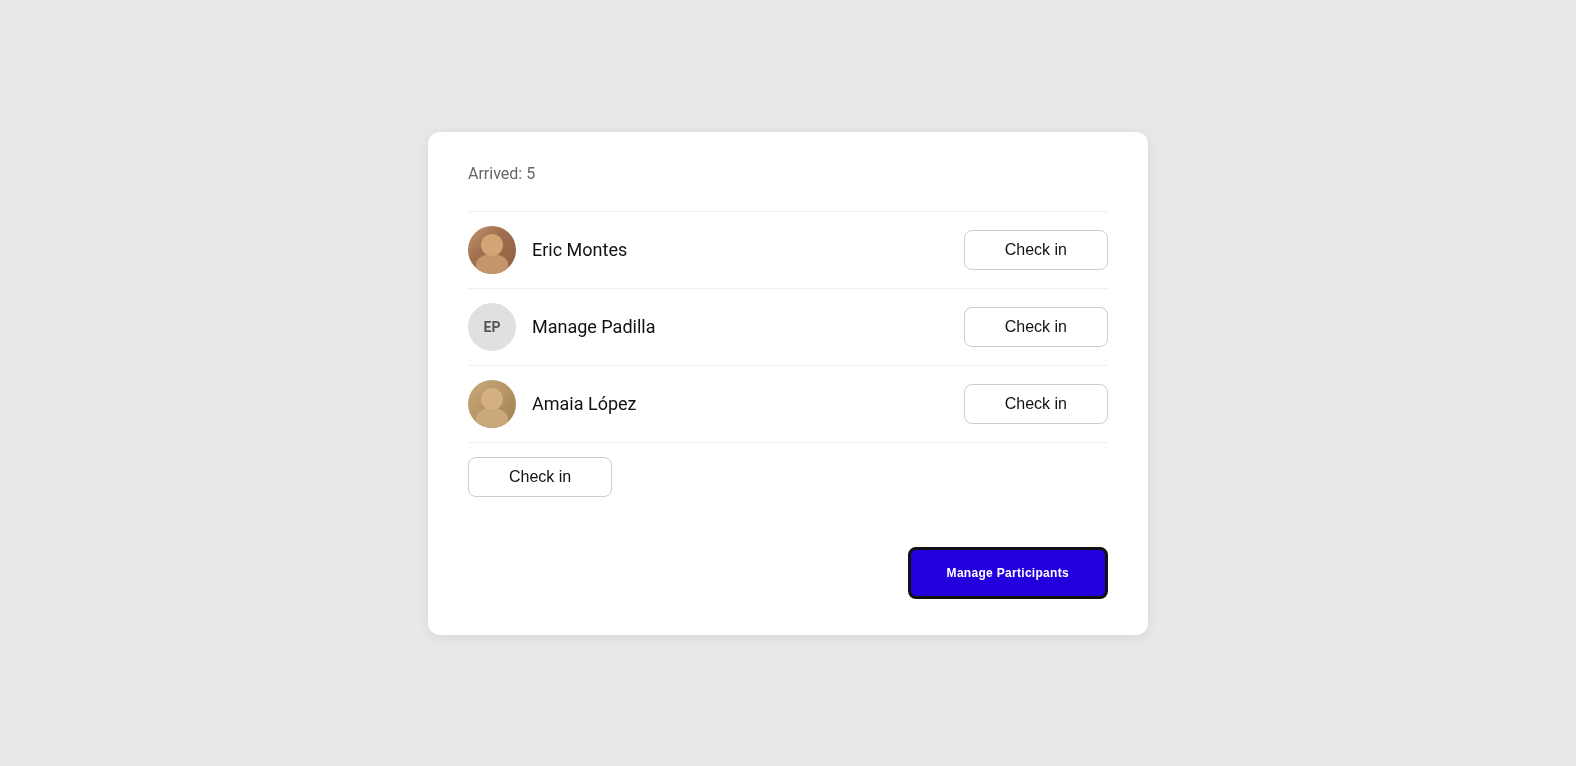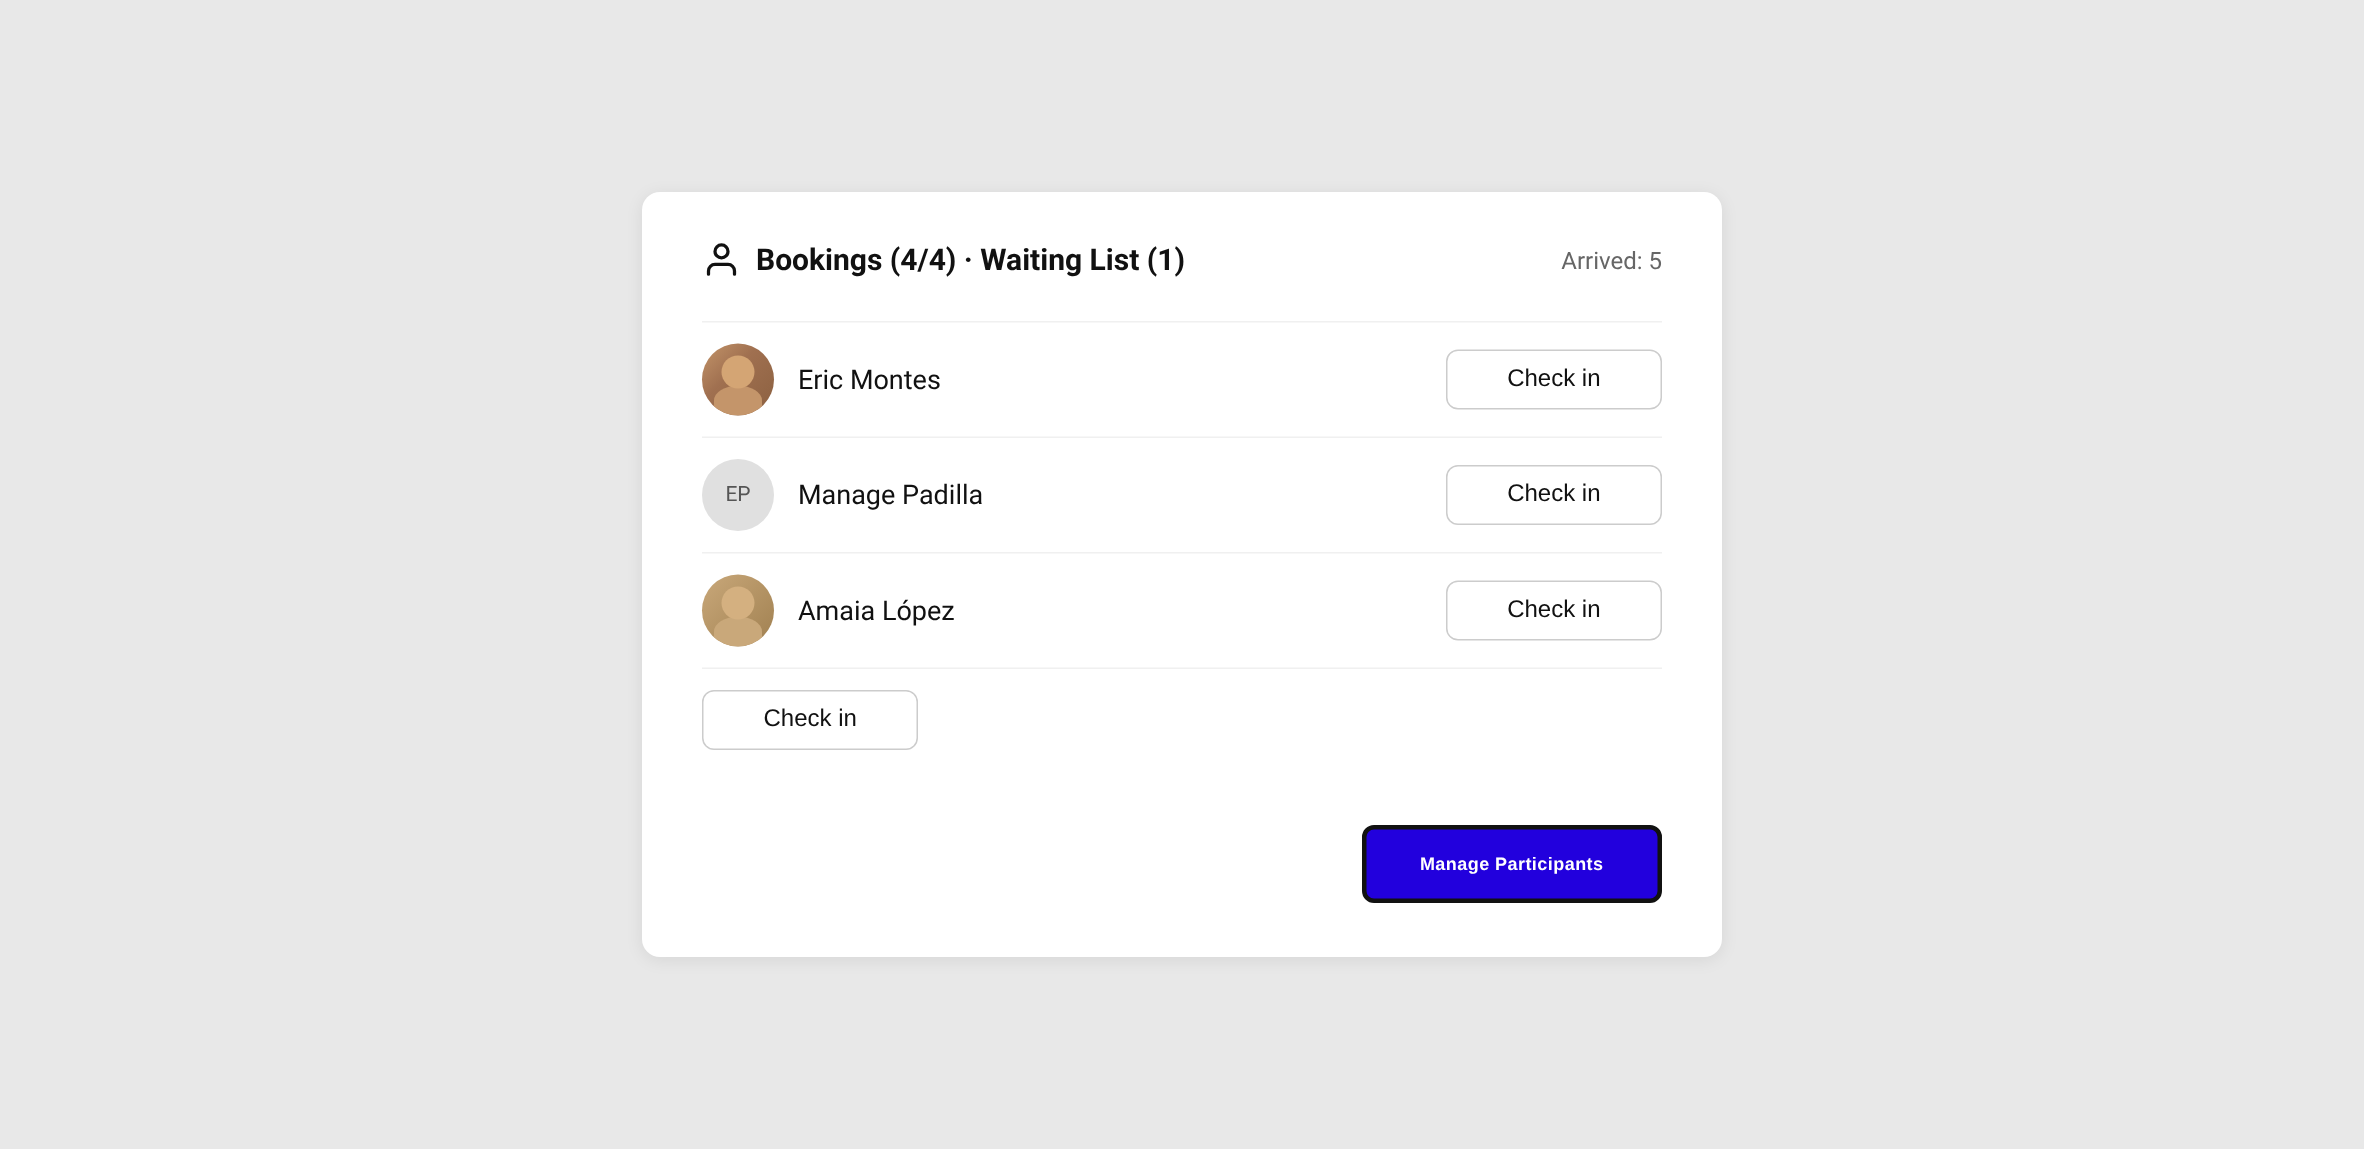--- a/index.html
+++ b/index.html
@@ -148,21 +148,21 @@
       transform: translateX(-50%);
       width: 22px; height: 22px;
       background: #c8a080;
       border-radius: 50%;
     }
 
     .avatar-initials {
       background: #e0e0e0;
       color: #555555;
       font-size: 14px;
-      font-weight: 400;
+      font-weight: 700;
     }
 
     .participant-name {
       font-size: 18px;
       color: #111111;
       font-weight: 400;
     }
 
     .checkin-btn {
       border: 1.5px solid #cccccc;
@@ -196,29 +196,20 @@
     .divider {
       height: 1px;
       background: #f0f0f0;
     }
   </style>
 </head>
 <body>
 
 <div class="card">
   <div class="header">
-    <div class="header-left">
-      <span class="person-icon">
-        <svg viewBox="0 0 24 24" fill="none" stroke="#111" stroke-width="2" stroke-linecap="round" stroke-linejoin="round">
-          <path d="M20 21v-2a4 4 0 0 0-4-4H8a4 4 0 0 0-4 4v2"></path>
-          <circle cx="12" cy="7" r="4"></circle>
-        </svg>
-      </span>
-      <span class="header-title">Bookings (4/4) · Waiting List (1)</span>
-    </div>
     <span class="arrived-text">Arrived: 5</span>
   </div>
 
   <div class="divider"></div>
 
   <div class="participant-row">
     <div class="participant-left">
       <div class="avatar avatar-eric"></div>
       <span class="participant-name">Eric Montes</span>
     </div>

